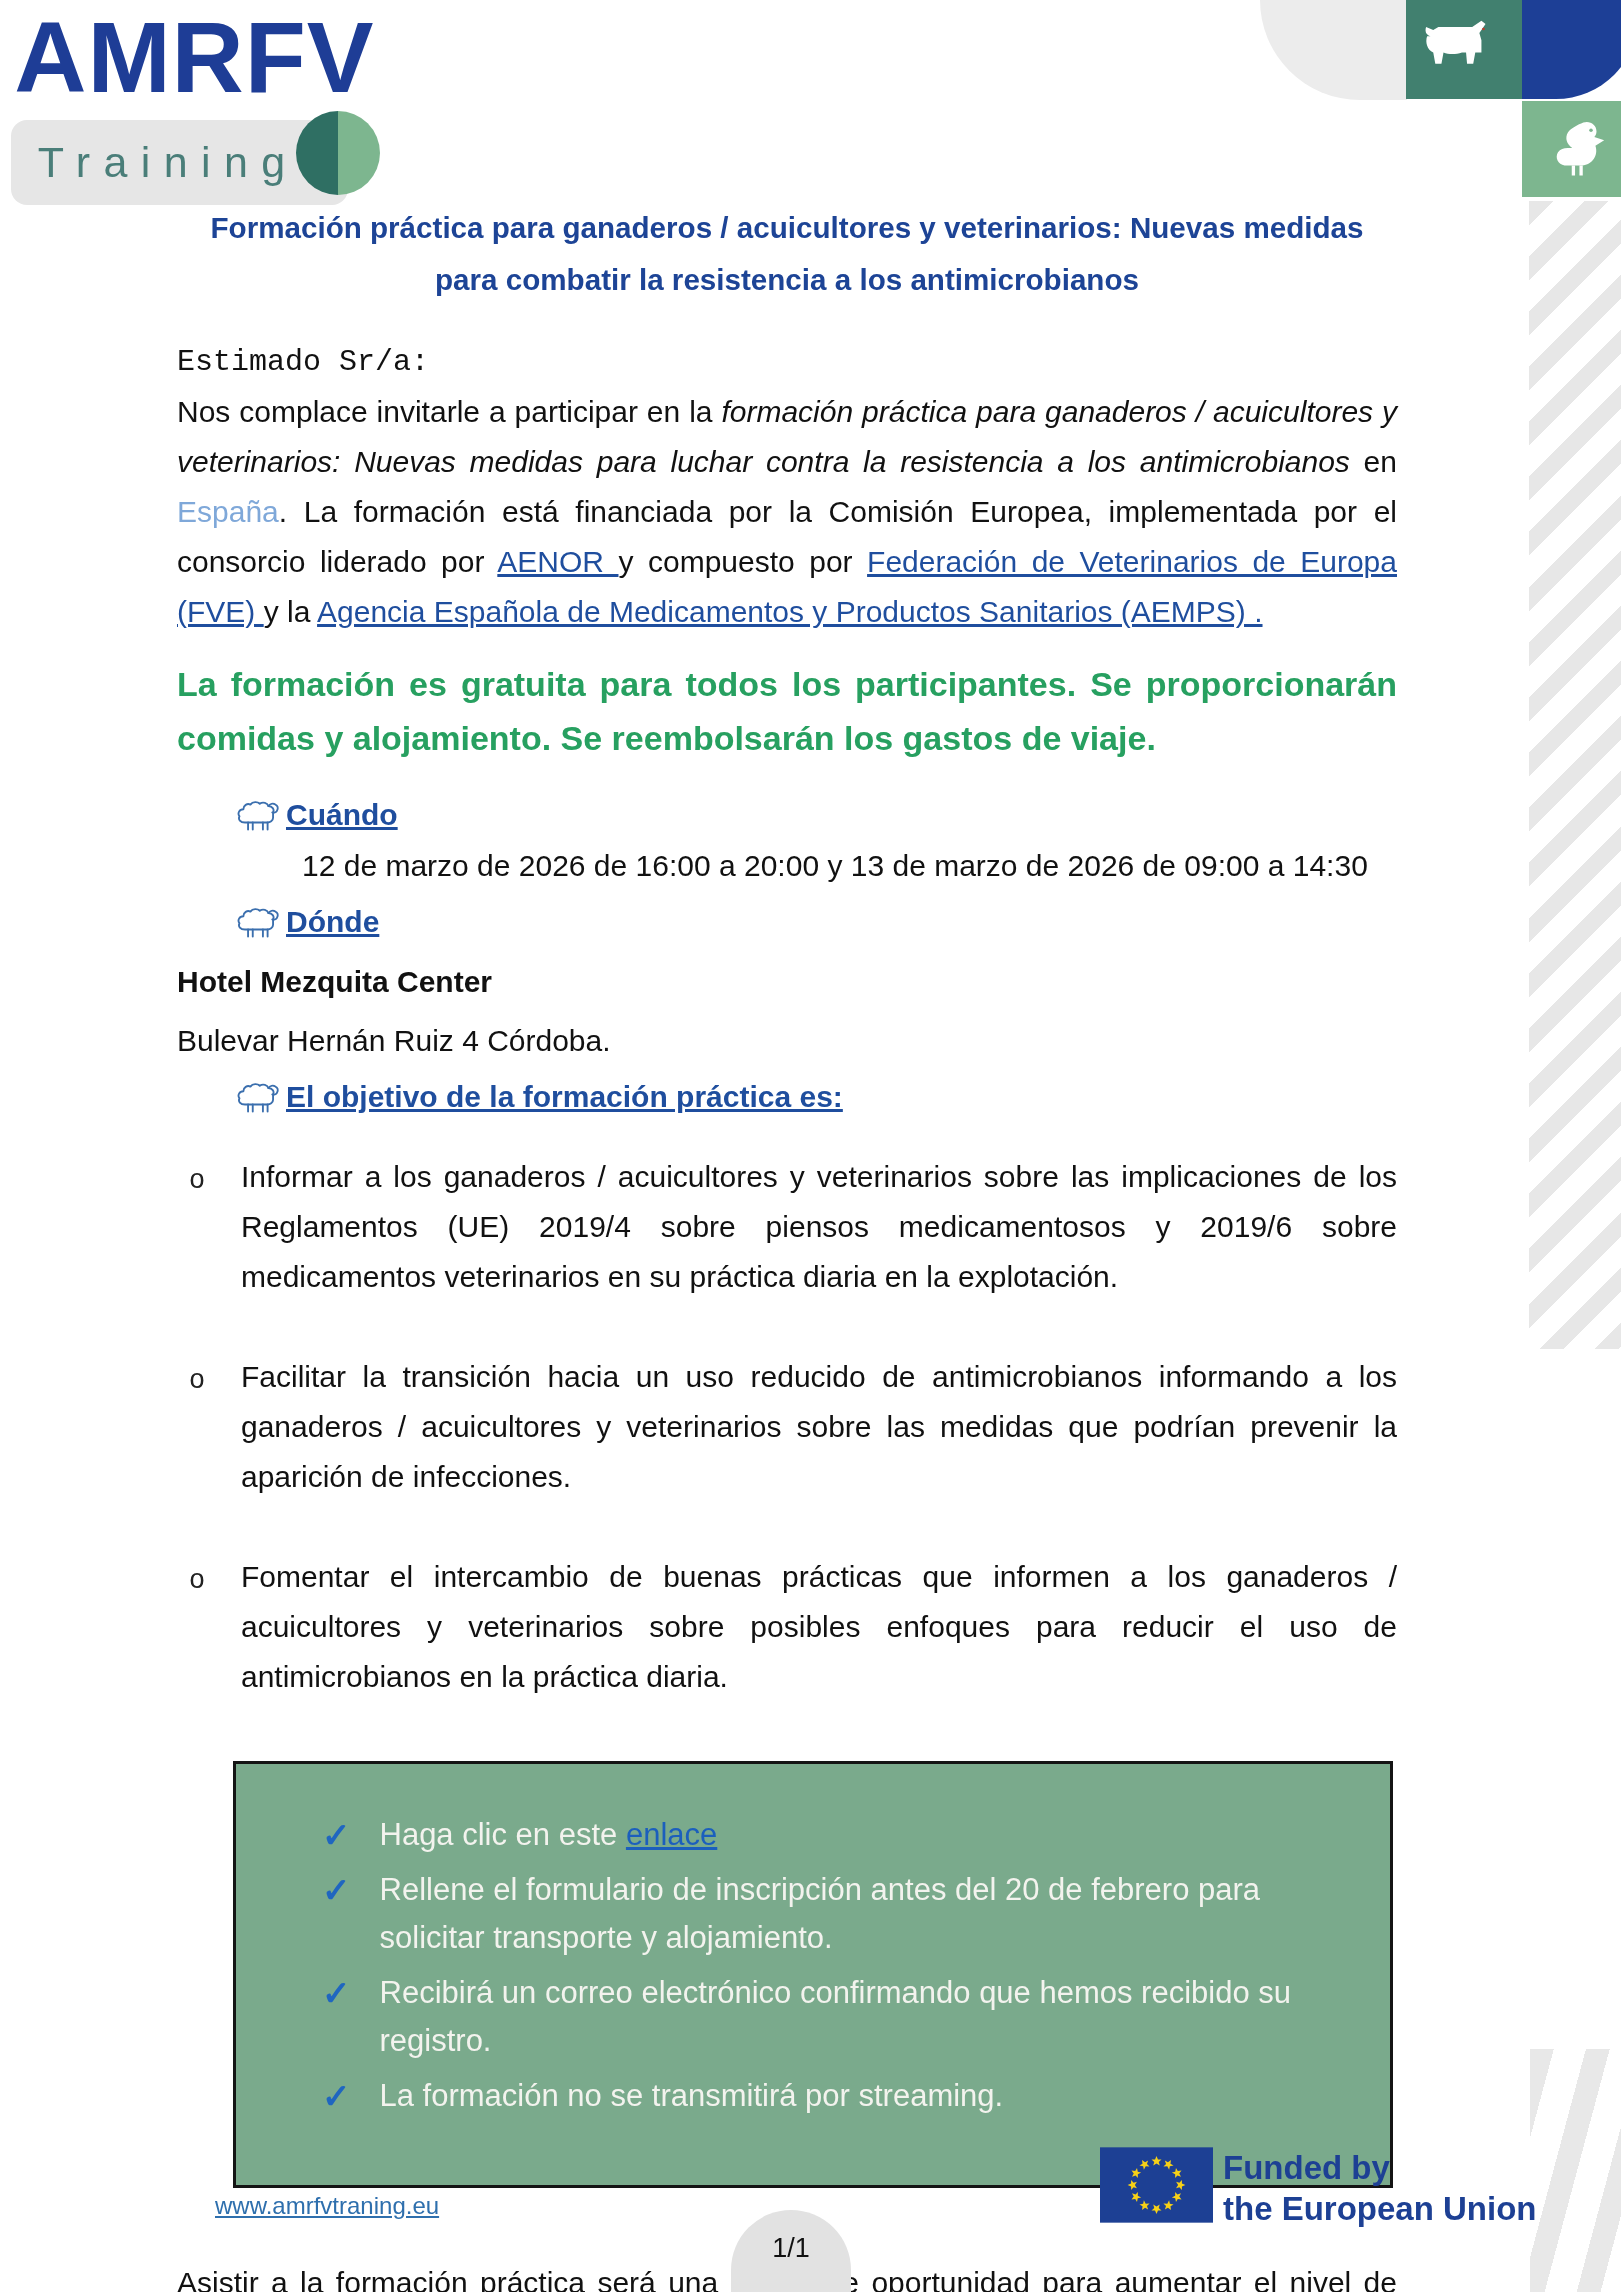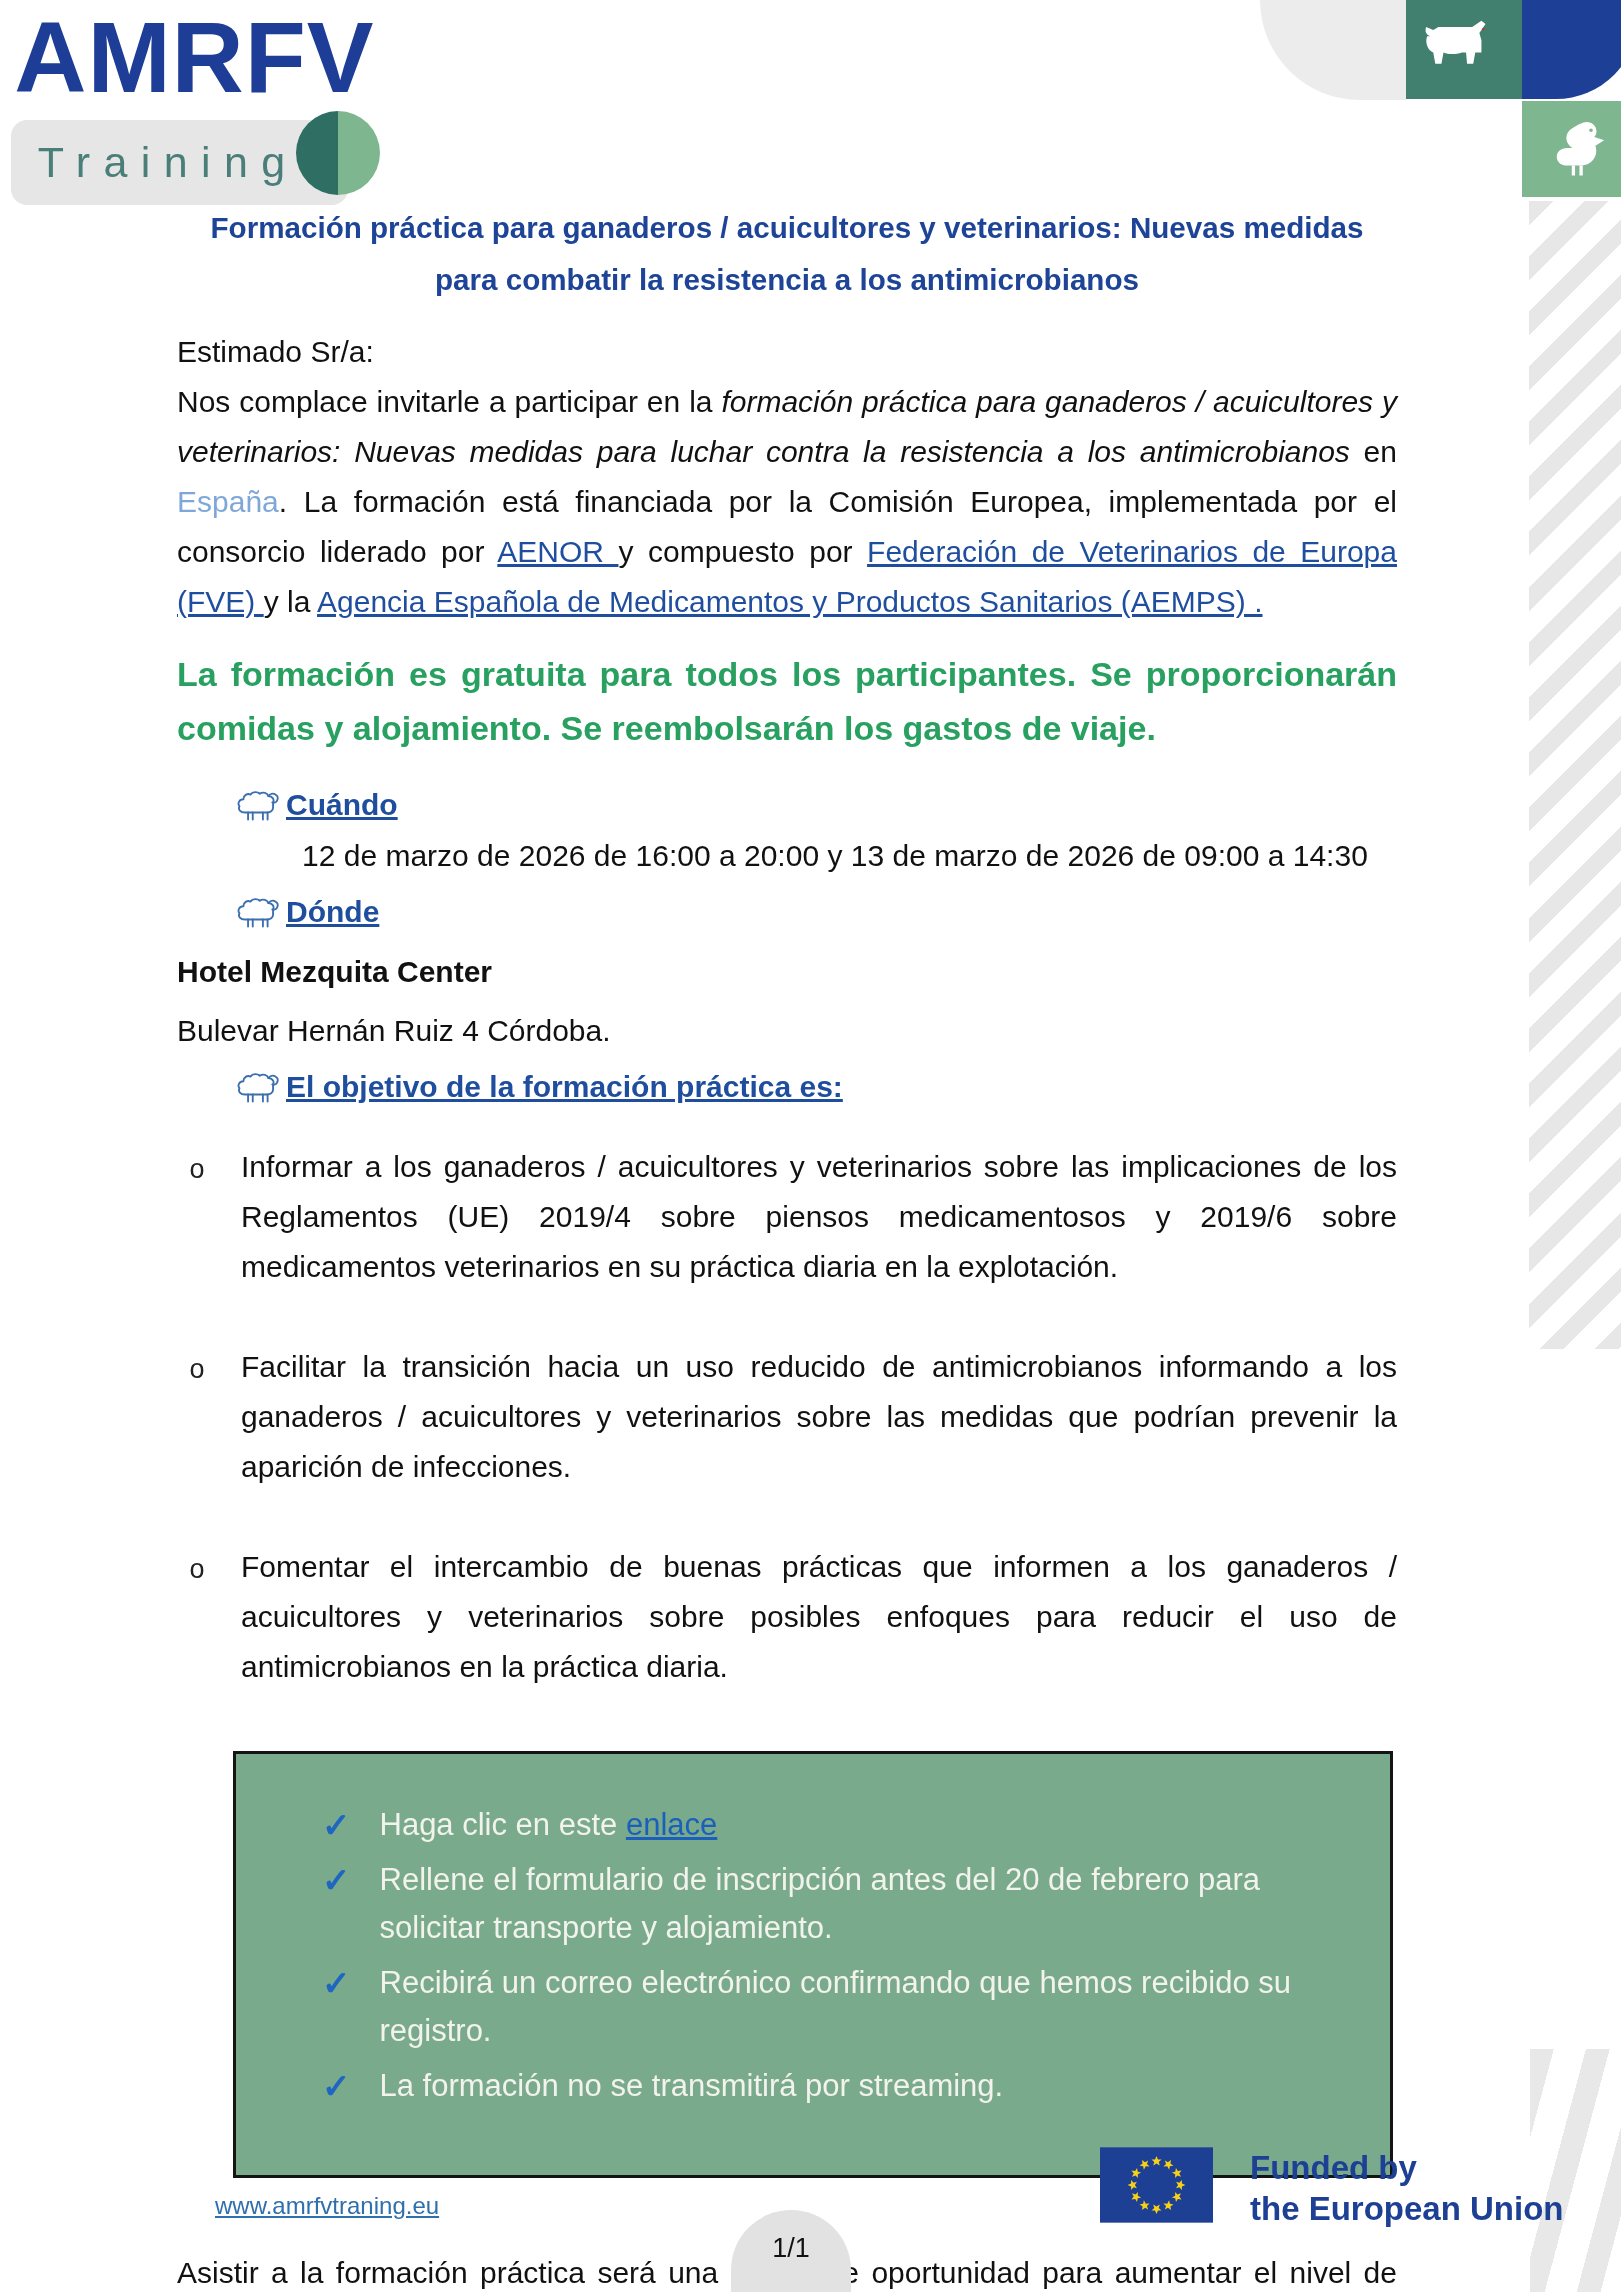--- a/index.html
+++ b/index.html
@@ -27,21 +27,21 @@
   .stripes-side{position:absolute;right:9px;top:201px;width:100px;height:1148px;
          background:repeating-linear-gradient(135deg,#e7e7e7 0 17px,#ffffff 17px 39px);}
   .stripes-corner{position:absolute;right:0;top:2049px;width:108px;height:244px;
          background:repeating-linear-gradient(105deg,#e8e8e8 0 23px,#ffffff 23px 54px);}
 
   
   .content{position:absolute;left:177px;top:0;width:1220px;}
   .doc-title{margin-top:202px;text-align:center;font-size:29.6px;font-weight:700;color:#1d4496;
          line-height:52px;padding:0 27px;}
   .body-text{font-size:30px;line-height:50px;}
-  .salutation{margin-top:21px;}
+  .salutation{margin-top:31px;font-family:Liberation Mono, monospace;}
   .intro{text-align:justify;}
   .it{font-style:italic;}
   .spain{color:#7fa8d9;}
   .doc-link{color:#1f4e9e;text-decoration:underline;cursor:pointer;}
   .highlight{margin-top:19.7px;font-size:34px;line-height:54px;font-weight:700;color:#27a060;text-align:justify;}
 
   .info-row{display:flex;align-items:center;gap:2px;padding-left:57px;margin-top:30px;}
   .info-row.tight{margin-top:10.7px;}
   .sheep{width:50px;height:41px;flex:0 0 auto;}
   .section-label{font-size:30px;font-weight:600;color:#1f4e9e;text-decoration:underline;cursor:pointer;}
@@ -57,21 +57,21 @@
          padding:47px 41px 57px 86px;color:#f3f3ee;font-size:31px;line-height:48px;}
   .check-row{display:flex;gap:29px;margin-bottom:7.2px;}
   .check{color:#1f66c0;font-weight:700;font-size:34px;flex:0 0 auto;line-height:48px;}
   .box-link{color:#1b5fbd;text-decoration:underline;cursor:pointer;}
 
   .closing{margin-top:70px;text-align:justify;}
 
   
   .website{position:absolute;left:215px;top:2192px;font-size:24px;color:#2e6fad;
          text-decoration:underline;cursor:pointer;}
-  .eu-block{position:absolute;left:1100px;top:2142px;display:flex;align-items:flex-start;gap:37px;}
+  .eu-block{position:absolute;left:1100px;top:2142px;display:flex;align-items:flex-start;gap:10px;}
   .eu-flag{width:113px;height:86px;display:block;}
   .eu-text{font-size:33px;font-weight:700;color:#1d4094;line-height:41px;padding-top:5.4px;}
   .dome{position:absolute;left:731px;top:2210px;width:120px;height:82px;background:#e2e2e2;
          border-radius:63px 63px 0 0;display:flex;align-items:center;justify-content:center;}
   .page-num{font-size:27px;color:#111;padding-bottom:5.4px;}
 </style>
 </head>
 <body>
 
 <div class="page">

